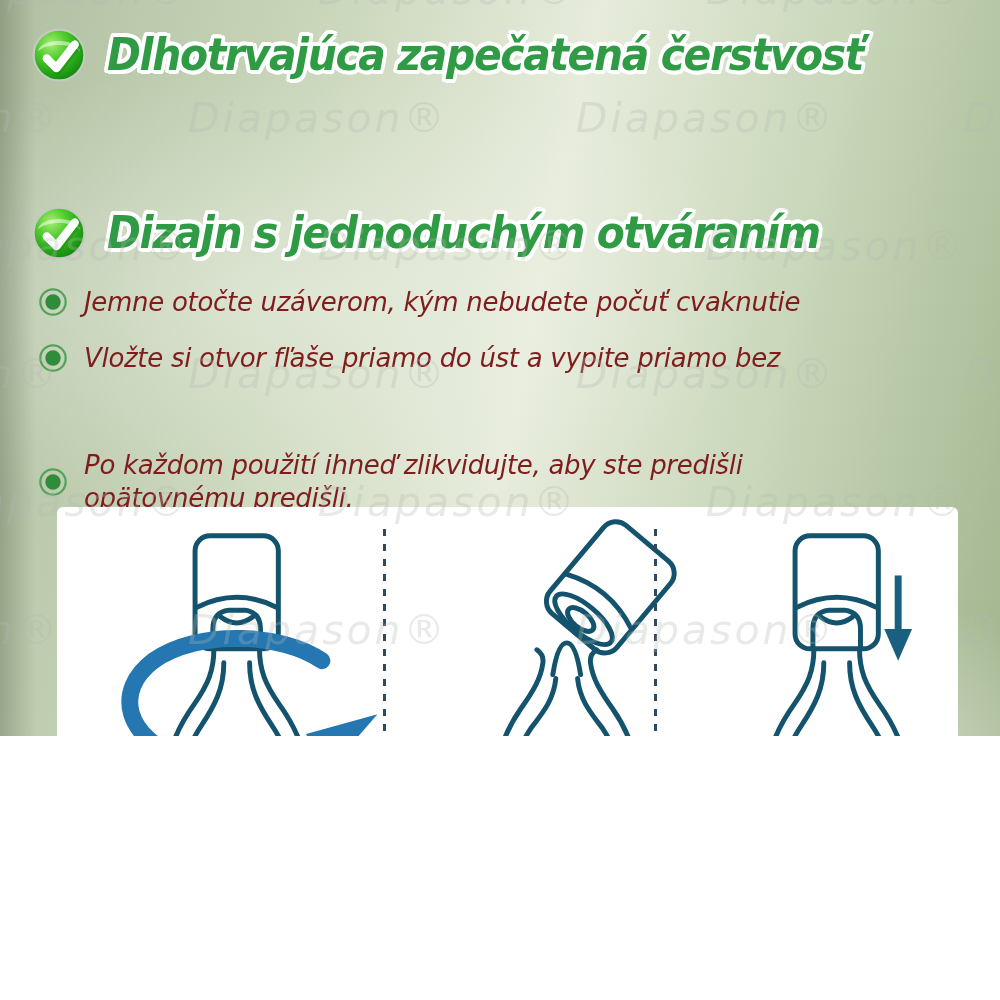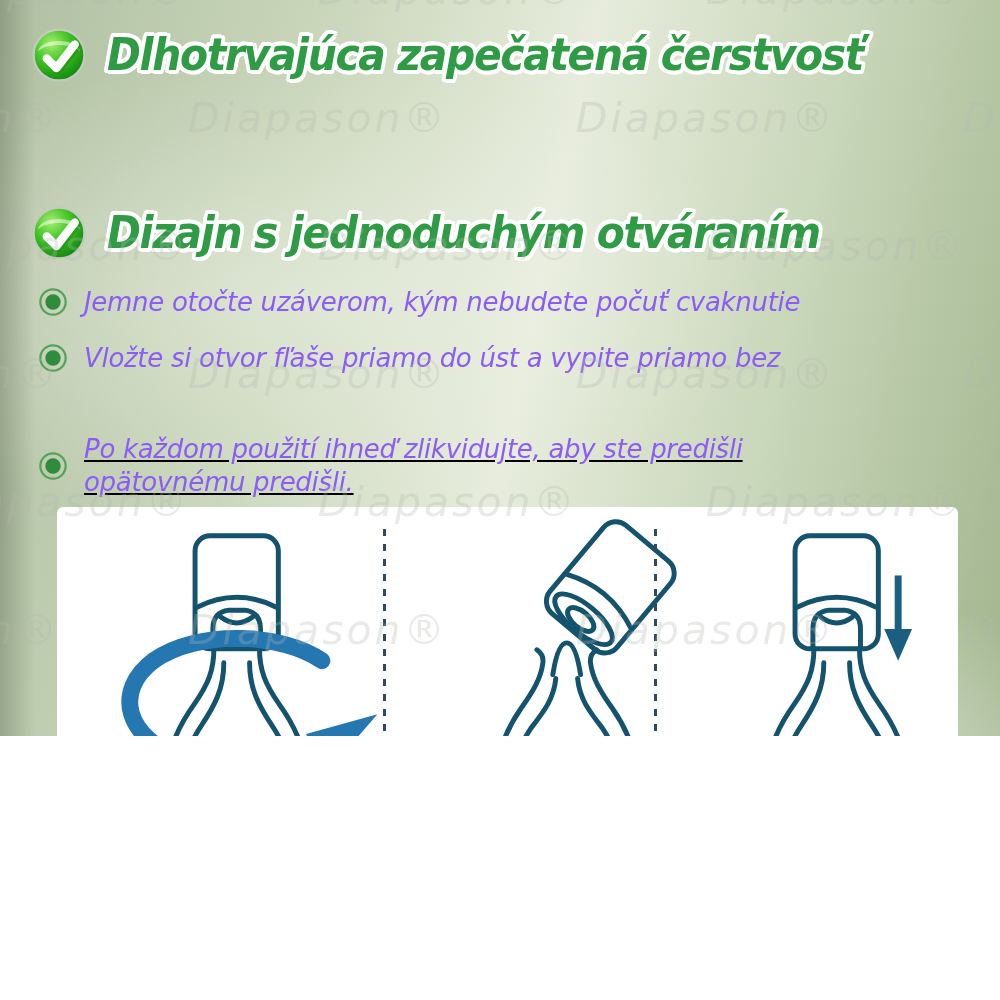--- a/index.html
+++ b/index.html
@@ -33,24 +33,24 @@
     font:italic 700 44px/1 "DejaVu Sans",sans-serif;
     color:#2f9b44;letter-spacing:-1.5px;white-space:nowrap;
     transform:scaleX(.93);transform-origin:left center;
     text-shadow:
       -4px 0 0 #fff,4px 0 0 #fff,0 -4px 0 #fff,0 4px 0 #fff,
       -3px -3px 0 #fff,3px -3px 0 #fff,-3px 3px 0 #fff,3px 3px 0 #fff,
       -2px -4px 0 #fff,2px 4px 0 #fff,-4px 2px 0 #fff,4px -2px 0 #fff;}
 
   
   .instr-row{position:absolute;left:38px;display:flex;align-items:center;gap:16px;z-index:10;}
-  .ir1{top:286px;} .ir2{top:342px;} .ir3{top:433px;text-decoration:underline;}
+  .ir1{top:286px;} .ir2{top:342px;} .ir3{top:449px;}
   .bullet-icon{width:30px;height:30px;flex:0 0 30px;}
   .bullet-icon svg{width:100%;height:100%;display:block;}
-  .instr-text{margin:0;font:italic 400 26px/1.25 "DejaVu Sans",sans-serif;color:#8b5cf6;letter-spacing:-.3px;}
+  .instr-text{margin:0;font:italic 400 26px/1.25 "DejaVu Sans",sans-serif;color:#7f1d1d;letter-spacing:-.3px;}
   .instr-text span{display:block;white-space:nowrap;}
 
   
   .panel{position:absolute;left:57px;top:507px;width:901px;height:473px;
     background:#ffffff;border-radius:6px;z-index:10;}
   .step{position:absolute;top:7px;height:458px;display:flex;justify-content:center;}
   .step svg{height:456px;width:auto;display:block;}
   .step1{left:30px;width:300px;}
   .step2{left:360px;width:300px;}
   .step3{left:630px;width:300px;}

